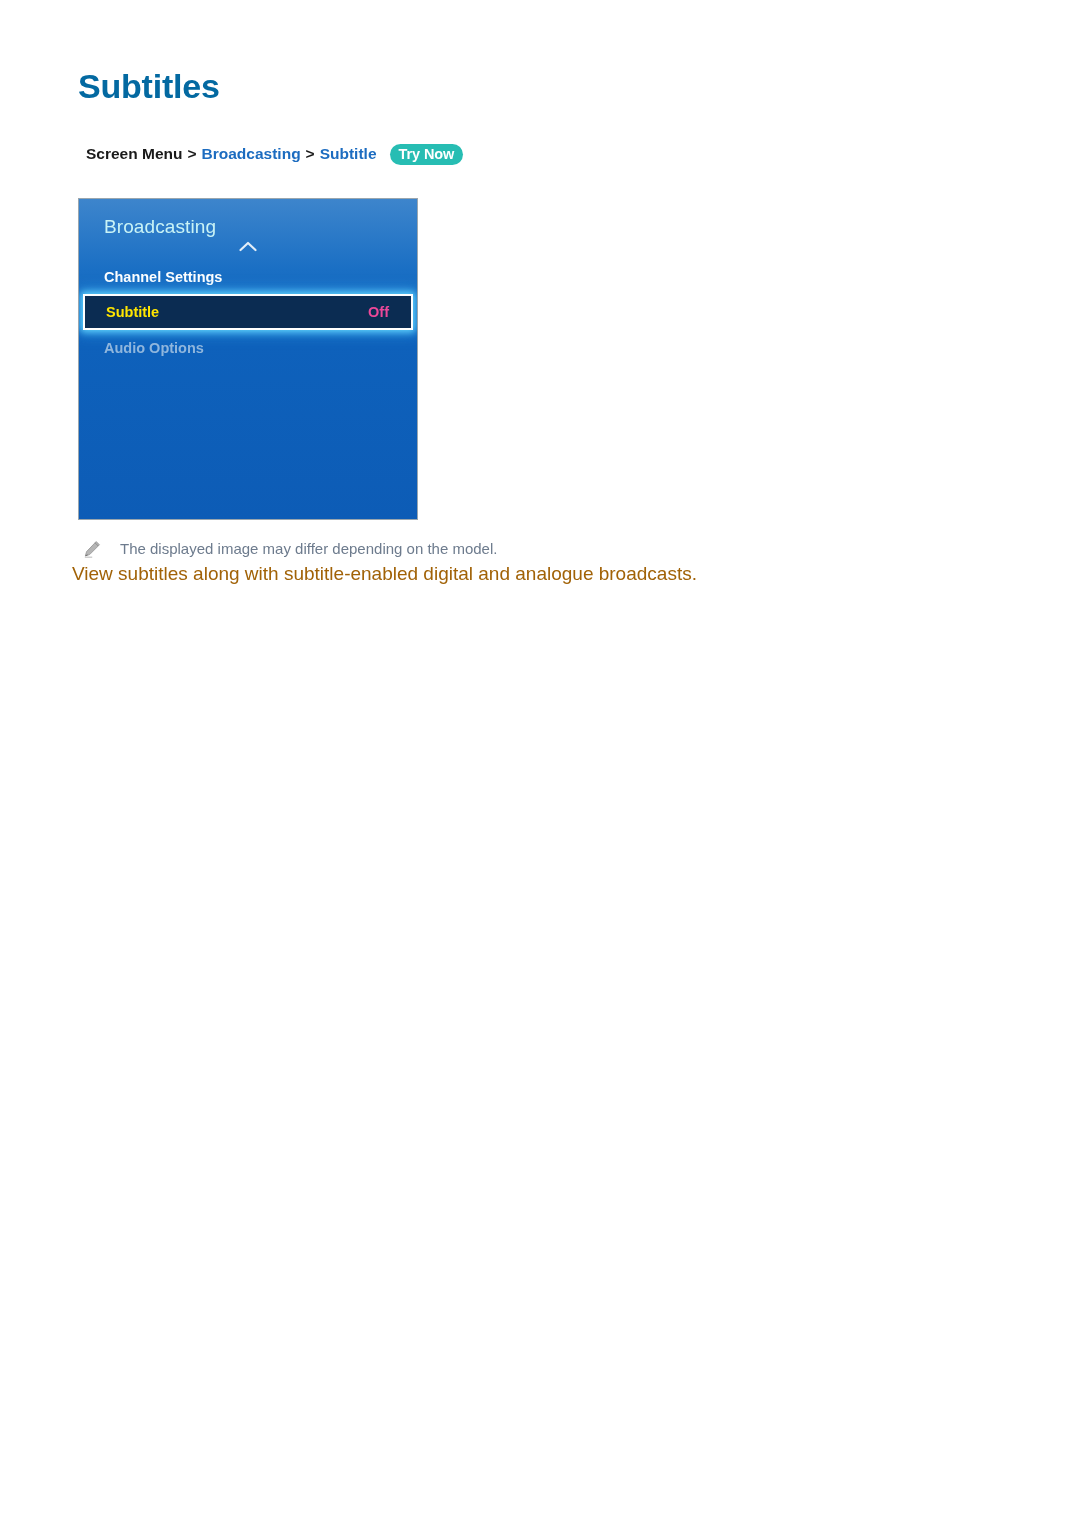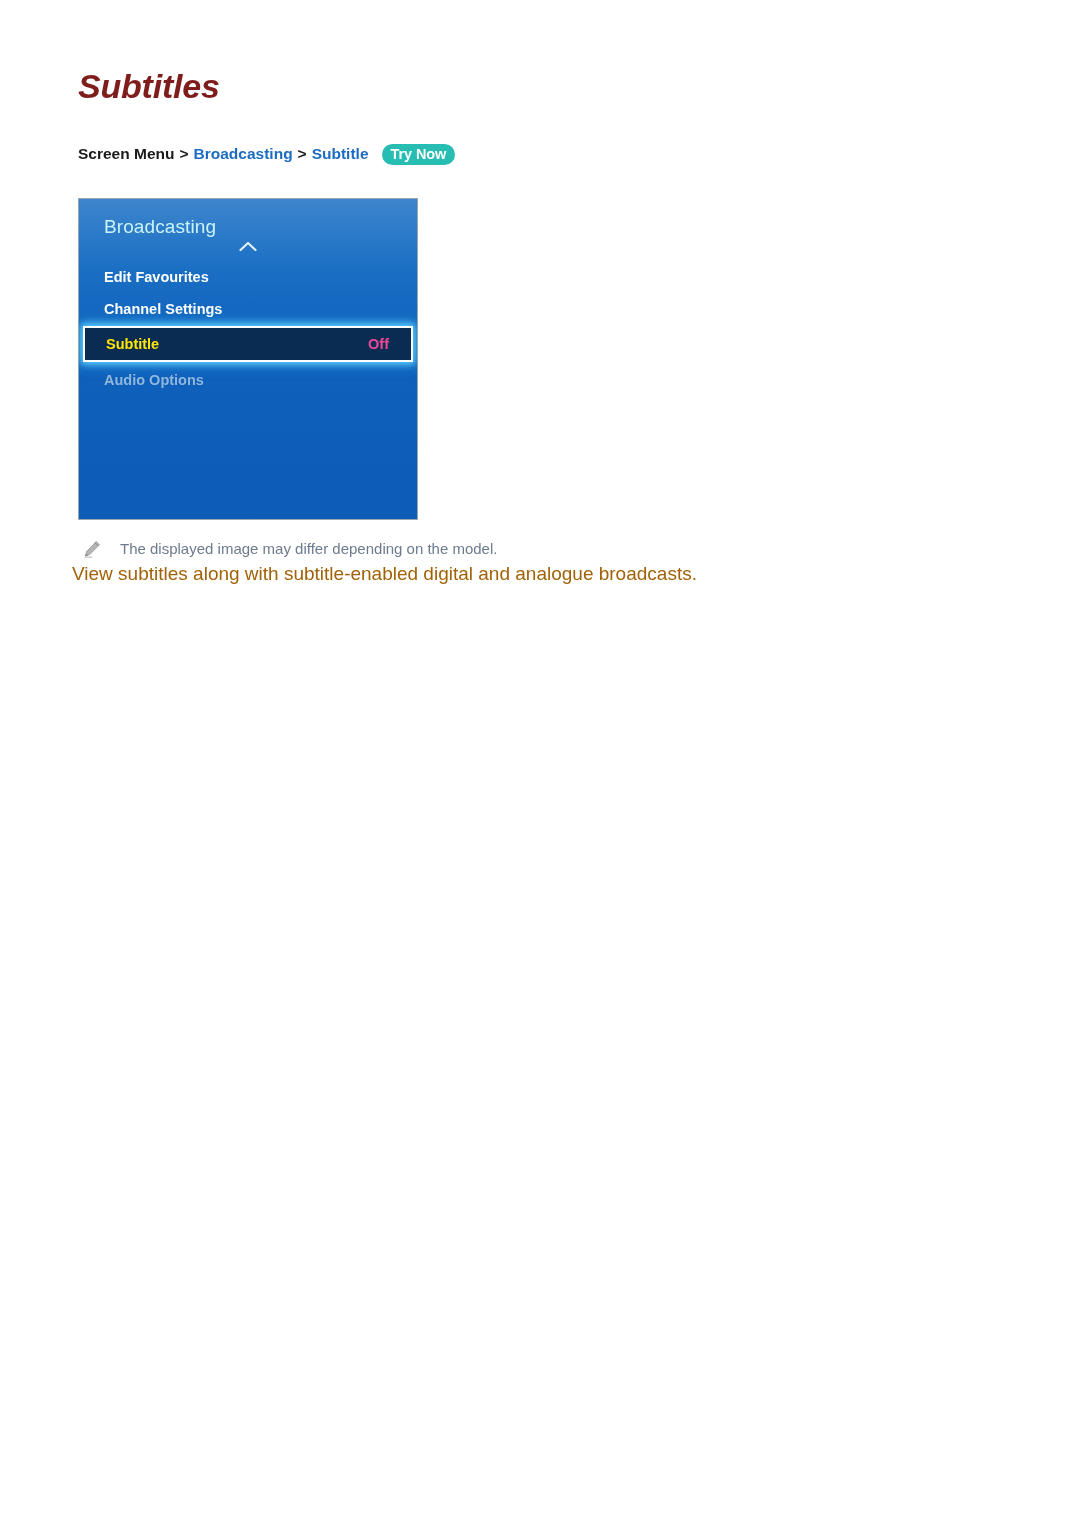--- a/index.html
+++ b/index.html
@@ -15,30 +15,29 @@
     -webkit-font-smoothing: antialiased;
   }
 
   
   .page-title {
     position: absolute;
     left: 78px;
     top: 69px;
     font-size: 34px;
     font-weight: bold;
-    color: #7f1d1d;
+    color: #0369a1;
     letter-spacing: -0.2px;
     line-height: 1;
-    font-style: italic;
   }
 
   
   .breadcrumb {
     position: absolute;
-    left: 78px;
+    left: 86px;
     top: 143px;
     font-size: 15.5px;
     font-weight: bold;
     color: #1a1a1a;
     line-height: 22px;
     white-space: nowrap;
     display: flex;
     align-items: center;
   }
   .breadcrumb .crumb-static { color: #1a1a1a; }
@@ -185,24 +184,20 @@
   <div class="tv-header">Broadcasting</div>
 
   <div class="tv-chevron">
     <svg width="18" height="11" viewBox="0 0 18 11" aria-hidden="true">
       <path d="M1.5 9 L9 2 L16.5 9" fill="none" stroke="#e3eef8" stroke-width="2.2" stroke-linecap="round" stroke-linejoin="round"></path>
     </svg>
   </div>
 
   <div class="tv-list">
 
-    <div class="tv-row">
-      <span class="row-label">Edit Favourites</span>
-      <span class="row-value"></span>
-    </div>
 
     <div class="tv-row">
       <span class="row-label">Channel Settings</span>
       <span class="row-value"></span>
     </div>
 
     <div class="tv-row-wrap-selected">
       <div class="tv-row selected">
         <span class="row-label">Subtitle</span>
         <span class="row-value">Off</span>

